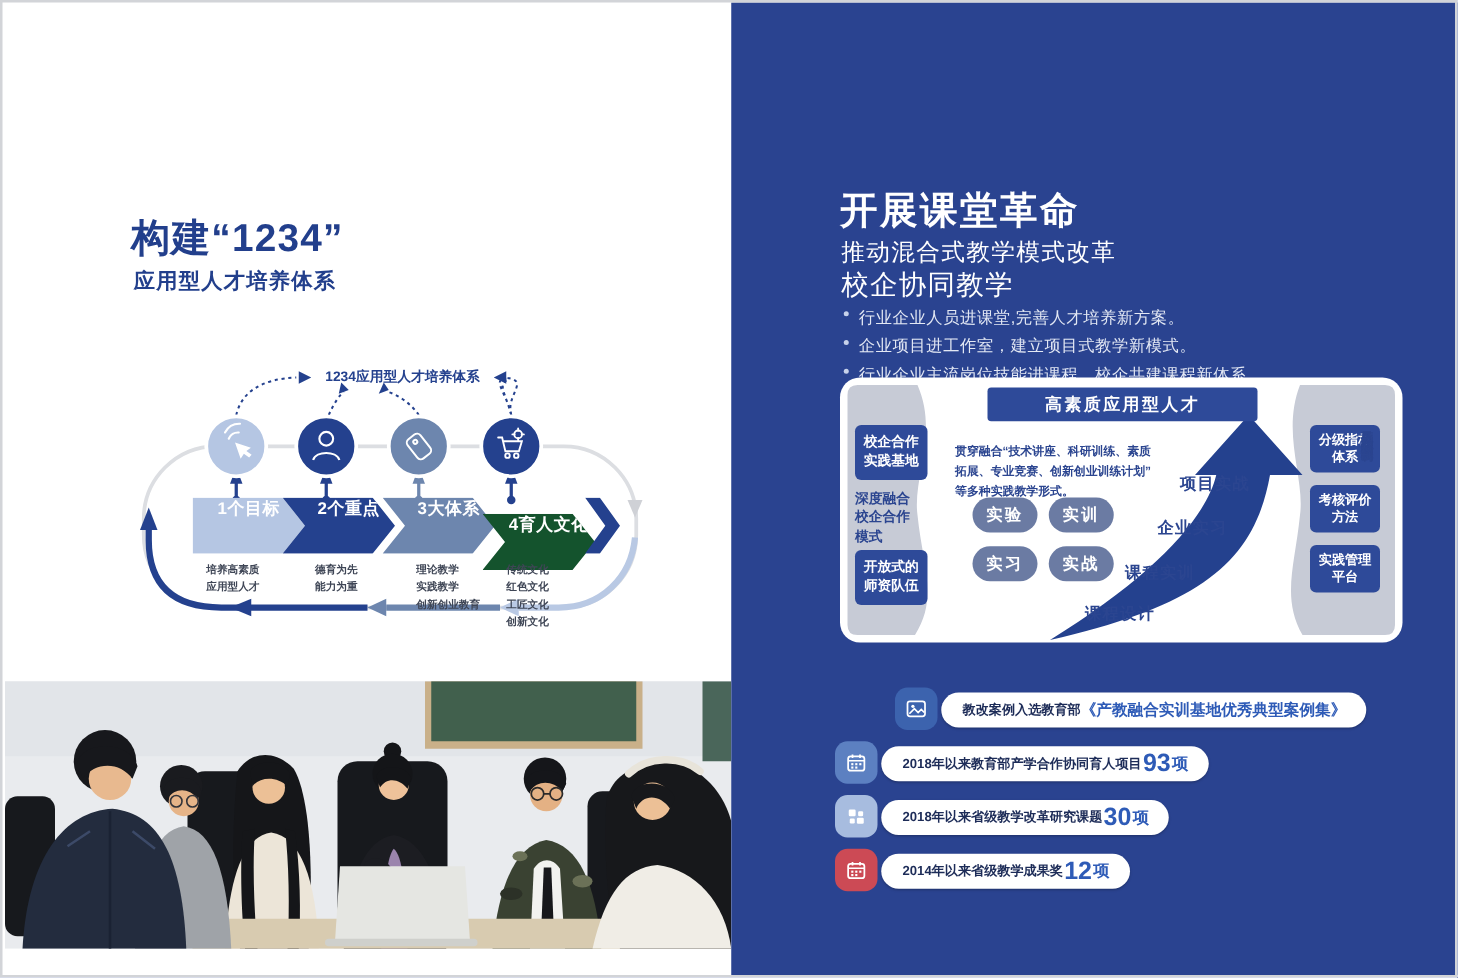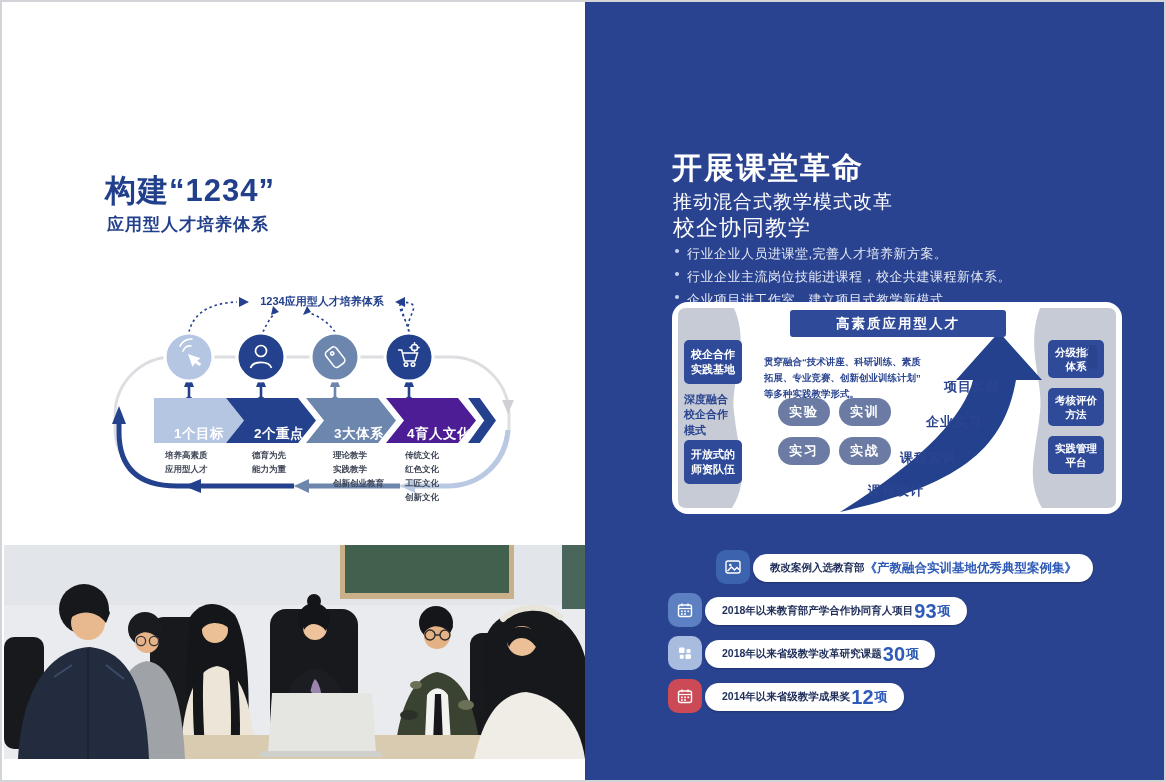--- a/index.html
+++ b/index.html
@@ -12,21 +12,21 @@
   .left-panel{position:absolute;left:2px;top:2px;width:583px;height:778px;background:#fff;}
   .kicker{position:absolute;left:105px;top:149px;font-size:15px;font-weight:700;color:#2f5fae;letter-spacing:1px;}
   .big-title{position:absolute;left:103px;top:168px;font-size:31px;font-weight:900;color:#223f8c;letter-spacing:1px;}
   .sub-title{position:absolute;left:105px;top:211px;font-size:17px;font-weight:800;color:#223f8c;letter-spacing:1px;}
 
   .ldiag{position:absolute;left:95px;top:288px;width:430px;height:215px;}
   .ldiag svg{position:absolute;left:0;top:0;}
   .top-label{position:absolute;left:152px;top:4px;width:146px;text-align:center;
              font-size:11px;font-weight:800;color:#24418e;}
   .chev-row{position:absolute;left:57px;top:108px;display:flex;}
-  .chev{width:90px;height:45px;display:flex;align-items:flex-end;justify-content:center;
+  .chev{width:90px;height:45px;display:flex;align-items:flex-start;justify-content:center;
         color:#fff;font-weight:800;font-size:13.5px;letter-spacing:0.5px;}
   .chev.first{clip-path:polygon(0 0,72px 0,90px 50%,72px 100%,0 100%);}
   .chev.notch{clip-path:polygon(0 0,72px 0,90px 50%,72px 100%,0 100%,18px 50%);margin-left:-18px;padding-left:8px;}
   .chev-end{width:28px;height:45px;margin-left:-16px;background:#24418e;
             clip-path:polygon(0 0,42% 0,100% 50%,42% 100%,0 100%,58% 50%);}
   .chev-detail{position:absolute;top:158px;font-size:8.5px;line-height:1.65;color:#3f4656;font-weight:600;}
 
   .photo{position:absolute;left:2px;top:543px;width:581px;height:214px;}
 
   
@@ -147,21 +147,21 @@
       <div class="chev-row">
         <div class="chev first" style="background:#b5c6e3;">
           <span>1个目标</span>
         </div>
         <div class="chev notch" style="background:#24418e;">
           <span>2个重点</span>
         </div>
         <div class="chev notch" style="background:#6d86ae;">
           <span>3大体系</span>
         </div>
-        <div class="chev notch" style="background:#4c1d95;">
+        <div class="chev notch" style="background:#14532d;margin-top:13px;">
           <span>4育人文化</span>
         </div>
         <div class="chev-end"></div>
       </div>
 
       <div class="chev-detail pre" style="left:68px;">培养高素质
 应用型人才</div>
       <div class="chev-detail pre" style="left:155px;">德育为先
 能力为重</div>
       <div class="chev-detail pre" style="left:236px;">理论教学
@@ -261,22 +261,22 @@
   </div>
 
   <div class="right-panel">
 
     <div class="r-title">开展课堂革命</div>
     <div class="r-sub1">推动混合式教学模式改革</div>
     <div class="r-sub2">校企协同教学</div>
 
     <div class="r-bullets">
       <div class="r-bullet">行业企业人员进课堂,完善人才培养新方案。</div>
+      <div class="r-bullet">企业项目进工作室，建立项目式教学新模式。</div>
       <div class="r-bullet">行业企业主流岗位技能进课程，校企共建课程新体系。</div>
-      <div class="r-bullet">企业项目进工作室，建立项目式教学新模式。</div>
     </div>
 
     <div class="wbox">
       <svg width="450" height="212" viewBox="0 0 450 212">
         <path d="M 14,6 L 62,6 C 79,45 58,80 62,110 C 66,150 79,176 60,206 L 14,206 Q 6,206 6,198 L 6,14 Q 6,6 14,6 Z" fill="#c7cbd6"></path>
         <path d="M 436,6 L 368,6 C 353,45 372,80 368,110 C 364,150 353,176 370,206 L 436,206 Q 444,206 444,198 L 444,14 Q 444,6 436,6 Z" fill="#c7cbd6"></path>
         <path d="M 327,30 L 370,78 L 344,78 C 332,145 292,182 168,210 C 252,158 293,112 301,78 L 284,78 Z" fill="#24418e"></path>
       </svg>
 
       <div class="banner">高素质应用型人才</div>

